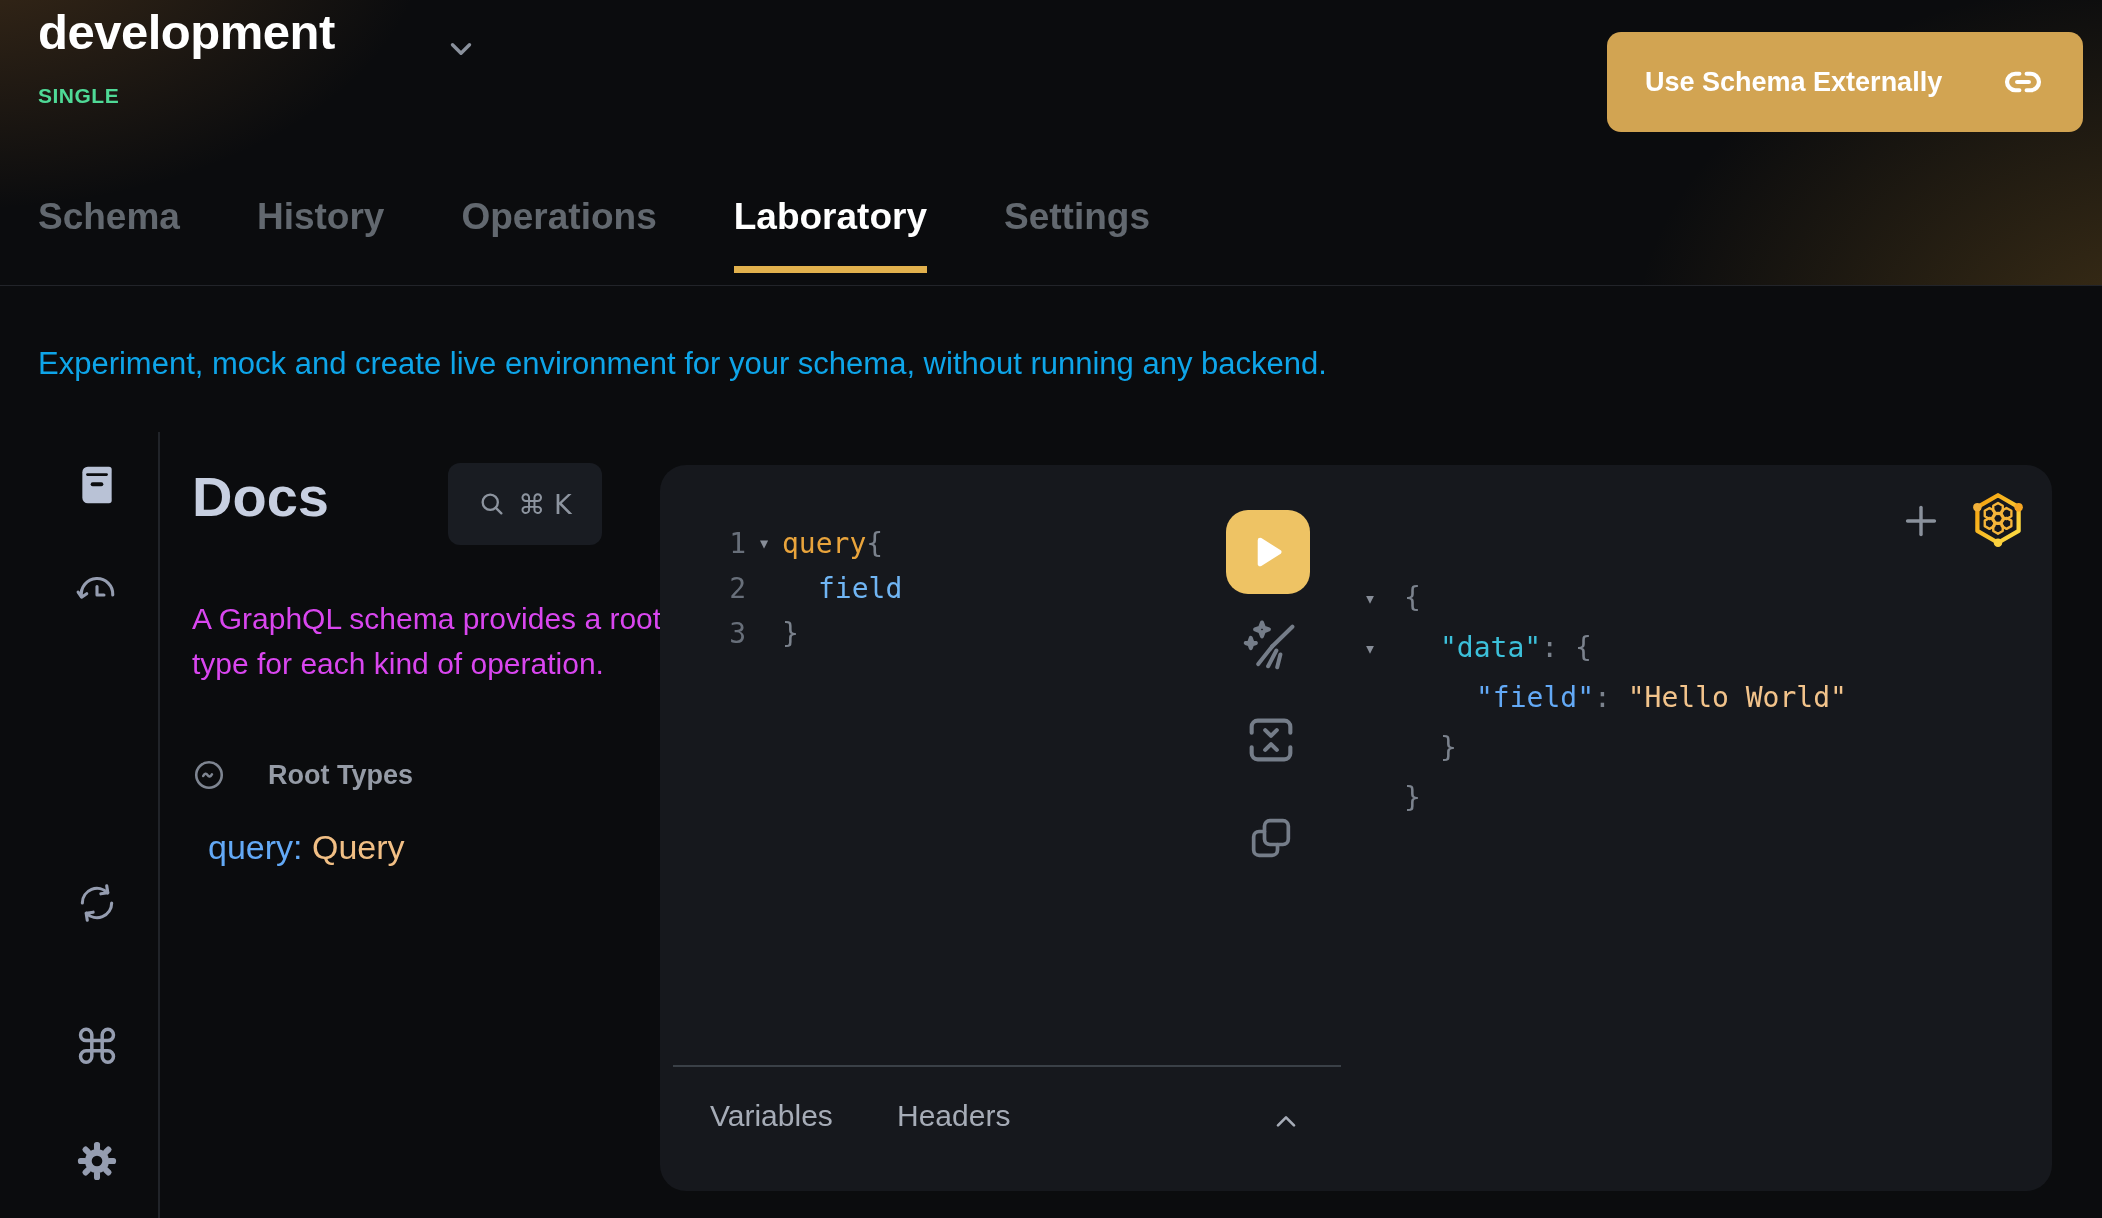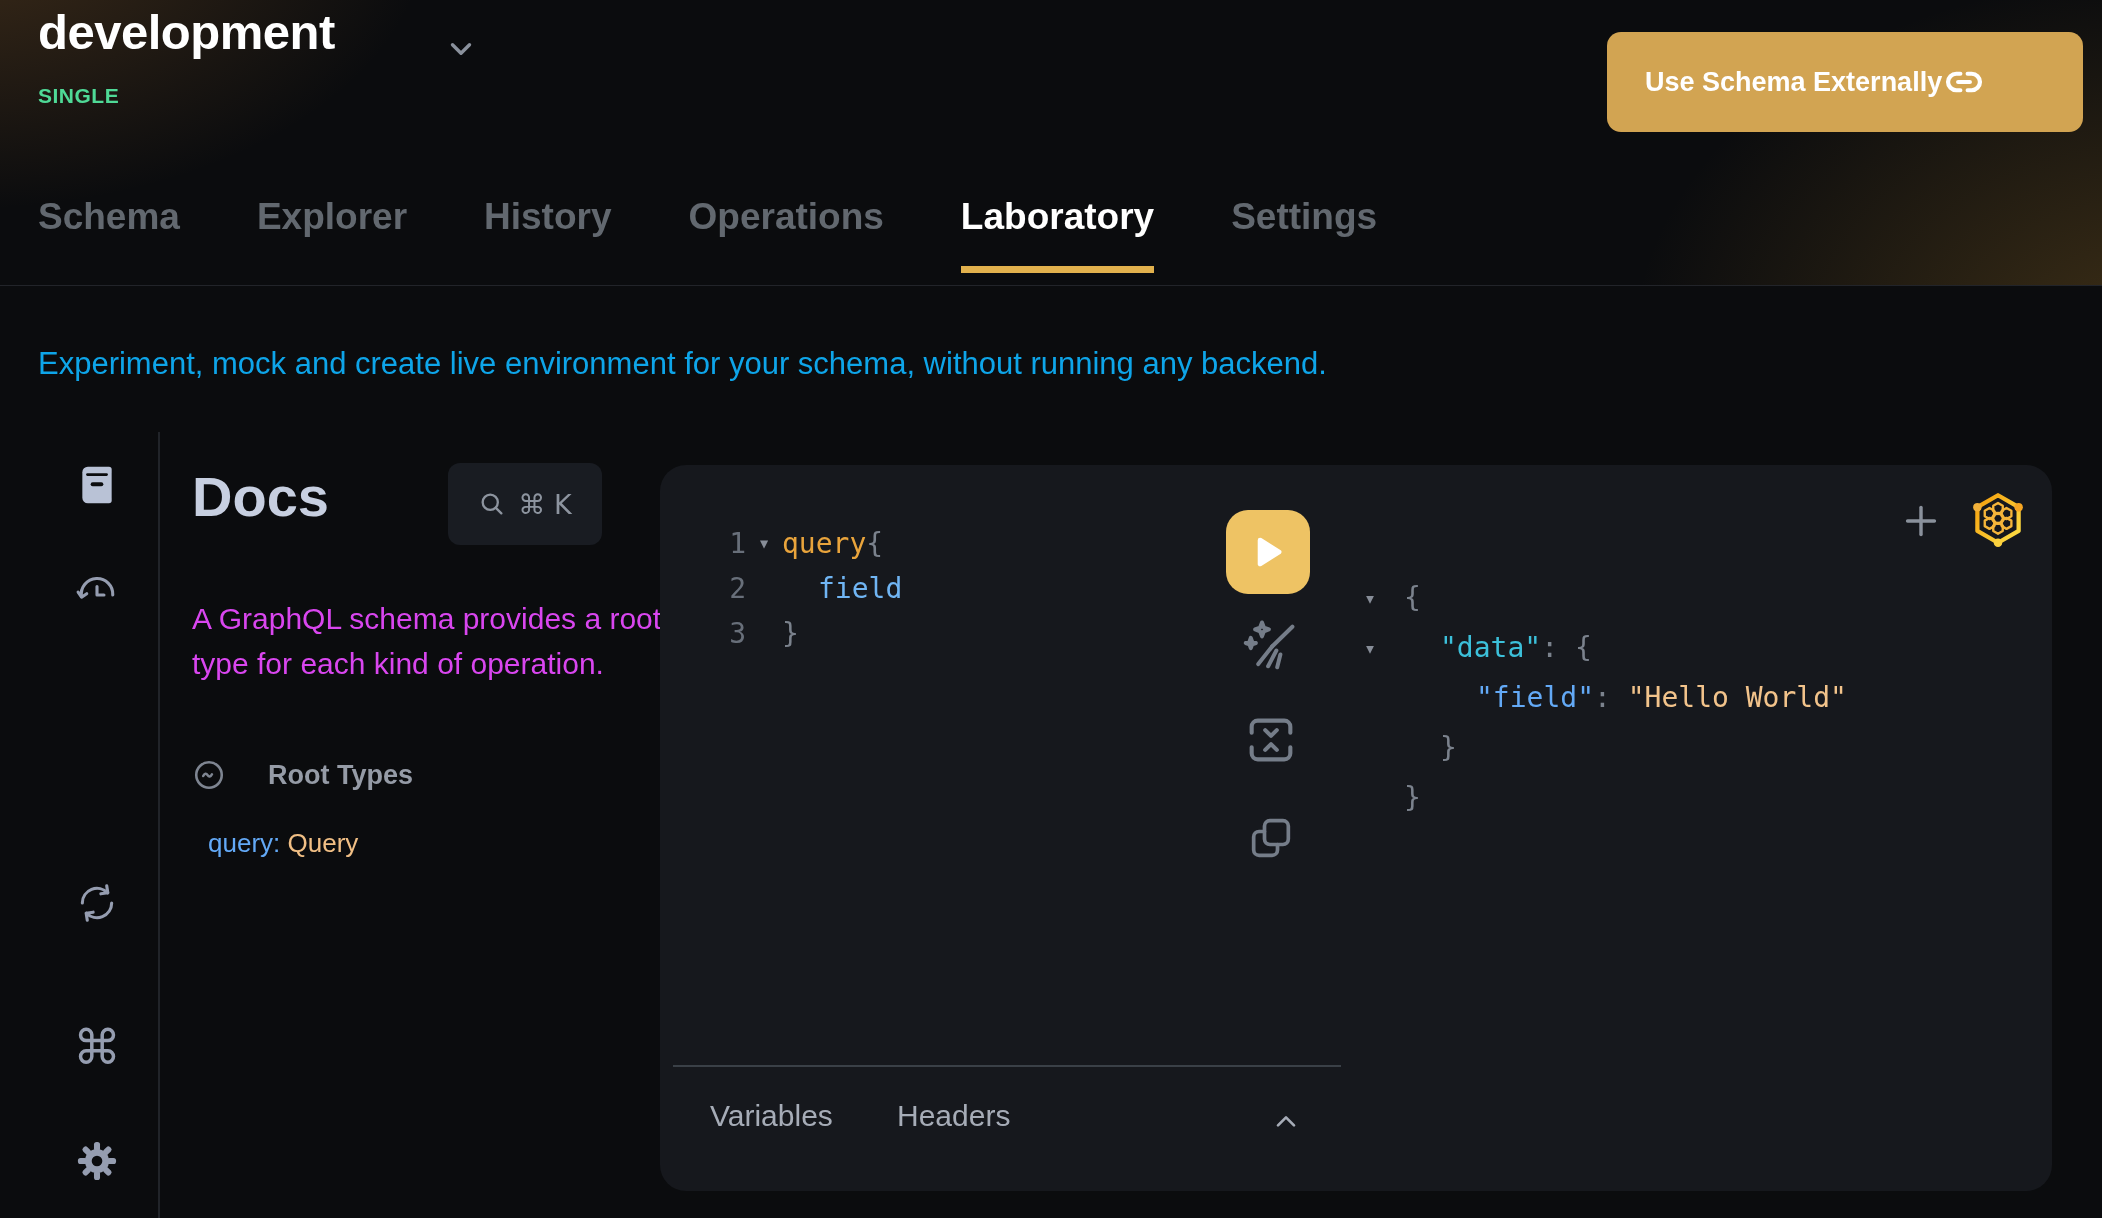--- a/index.html
+++ b/index.html
@@ -14,21 +14,21 @@
       radial-gradient(860px 600px at 103% 122%, rgba(152,110,37,.36), rgba(152,110,37,0) 62%),
       #0b0c0e;
     border-bottom:1px solid #222429; }
   .dev-title { position:absolute; left:38px; top:4px; font-size:49px; font-weight:bold;
     color:#ffffff; letter-spacing:-.5px; cursor:pointer; }
   .dev-chevron { position:absolute; left:444px; top:32px; width:34px; height:34px; color:#8a919c; }
   .env-badge { position:absolute; left:38px; top:84px; font-size:21px; font-weight:bold;
     color:#4fd996; letter-spacing:.5px; }
   .use-btn { position:absolute; left:1607px; top:32px; width:476px; height:100px;
     border:none; border-radius:14px; background:#d2a452; display:flex; align-items:center;
-    justify-content:flex-start; padding:0 38px; cursor:pointer; }
+    justify-content:space-between; padding:0 38px; cursor:pointer; }
   .use-btn .lbl { font-size:27px; font-weight:bold; color:#fff; font-family:"Liberation Sans",sans-serif; }
   .use-btn svg { width:44px; height:44px; }
   .tabs { position:absolute; left:38px; top:196px; display:flex; gap:77px; }
   .tab { font-size:37px; font-weight:bold; color:#62686f; padding-bottom:28px;
     cursor:pointer; border-bottom:7px solid transparent; }
   .tab.active { color:#ffffff; border-bottom-color:#e2b14d; }
 
   .subtitle { position:absolute; left:38px; top:346px; font-size:31px; color:#0ea5e9; }
 
   
@@ -47,21 +47,21 @@
   .search-btn { position:absolute; left:448px; top:463px; width:154px; height:82px;
     background:#191c22; border:none; border-radius:12px; display:flex; align-items:center;
     justify-content:center; gap:12px; color:#8d949f; cursor:pointer; }
   .search-btn svg { width:28px; height:28px; }
   .search-btn .sc { font-size:27px; color:#8d949f; font-family:"DejaVu Sans",sans-serif; }
   .docs-desc { position:absolute; left:192px; top:596px; width:472px; font-size:30px;
     line-height:45px; color:#d946ef; }
   .root-row { position:absolute; left:192px; top:758px; display:flex; align-items:center; gap:16px; }
   .root-row svg { width:34px; height:34px; color:#7e8591; }
   .root-row .lbl { font-size:27px; font-weight:600; color:#959ba6;margin-left:26px; }
-  .root-entry { position:absolute; left:208px; top:828px; font-size:26px; cursor:pointer; }
+  .root-entry { position:absolute; left:208px; top:828px; font-size:34px; cursor:pointer; }
   .re-field { color:#63a9f6; } .re-sep { color:#63a9f6; } .re-val { color:#f1bf85; }
 
   
   .panel { position:absolute; left:660px; top:465px; width:1392px; height:726px;
     background:#16181d; border-radius:26px; }
 
   .editor { position:absolute; left:0; top:56px;
     font-family:"DejaVu Sans Mono",monospace; font-size:28px; line-height:45px; }
   .code-line { display:flex; height:45px; white-space:pre; }
   .lnum { display:inline-block; width:86px; text-align:right; color:#686f7a; }
@@ -118,21 +118,20 @@
       <span class="lbl">Use Schema Externally</span>
       <svg viewBox="0 0 24 24" fill="none" stroke="#ffffff" stroke-width="2.3" stroke-linecap="round">
         <path d="M10 7.5H7.8a4.5 4.5 0 0 0 0 9H10"></path>
         <path d="M14 7.5h2.2a4.5 4.5 0 0 1 0 9H14"></path>
         <line x1="8.8" y1="12" x2="15.2" y2="12"></line>
       </svg>
     </button>
 
     <nav class="tabs">
       <div class="tab">Schema</div>
-      <div class="tab">Explorer</div>
       <div class="tab">History</div>
       <div class="tab">Operations</div>
       <div class="tab active">Laboratory</div>
       <div class="tab">Settings</div>
     </nav>
   </div>
 
   <div class="subtitle">Experiment, mock and create live environment for your schema, without running any backend.</div>
 
   <div class="rail-divider"></div>

